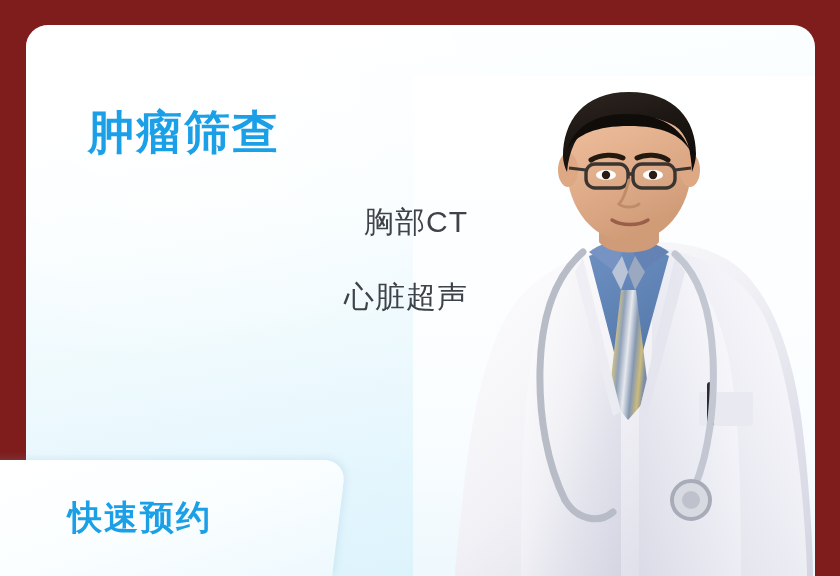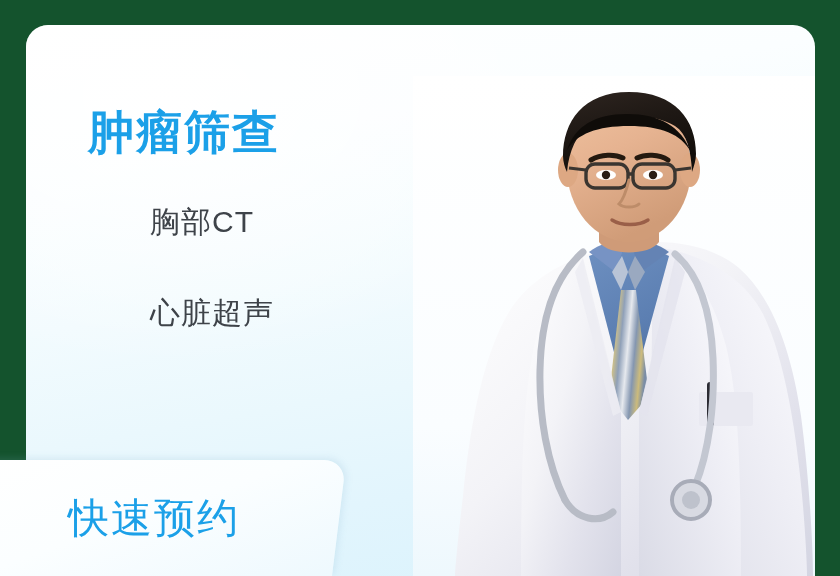--- a/index.html
+++ b/index.html
@@ -9,21 +9,21 @@
   }
   body {
     font-family: "Liberation Sans", "DejaVu Sans", sans-serif;
   }
 
   .banner {
     position: relative;
     width: 840px;
     height: 576px;
     overflow: hidden;
-    background: #14532d;
+    background: #7f1d1d;
   }
 
   
   .card {
     position: absolute;
     left: 26px;
     top: 25px;
     width: 789px;
     height: 551px;
     border-radius: 22px 22px 0 0;
@@ -71,29 +71,30 @@
     font-size: 46px;
     line-height: 1.1;
     font-weight: bold;
     color: #1ba0e8;
     letter-spacing: 2px;
   }
   .item-list {
     margin: 0;
     padding: 0;
     list-style: none;
+    text-align: right;
   }
   .item {
     color: #3e4349;
     font-size: 30px;
     letter-spacing: 1px;
     padding-left: 62px;
   }
   .item-1 { margin-top: 44px; }
-  .item-2 { margin-top: 50px; }
+  .item-2 { margin-top: 34px; }
   .item-3 { margin-top: 34px; }
 
   
   .info-bar {
     position: absolute;
     left: 0;
     right: 0;
     bottom: 0;
     height: 93px;
     background: linear-gradient(180deg,
@@ -128,22 +129,22 @@
     transform-origin: bottom left;
   }
   .cta-label {
     position: absolute;
     left: 68px;
     bottom: 0;
     width: 300px;
     height: 116px;
     display: flex;
     align-items: center;
-    font-size: 41px;
-    font-weight: normal;
+    font-size: 34px;
+    font-weight: bold;
     color: #1ba0e8;
     letter-spacing: 2px;
     white-space: nowrap;
   }
 </style>
 </head>
 <body>
 
 <div class="banner">
 

